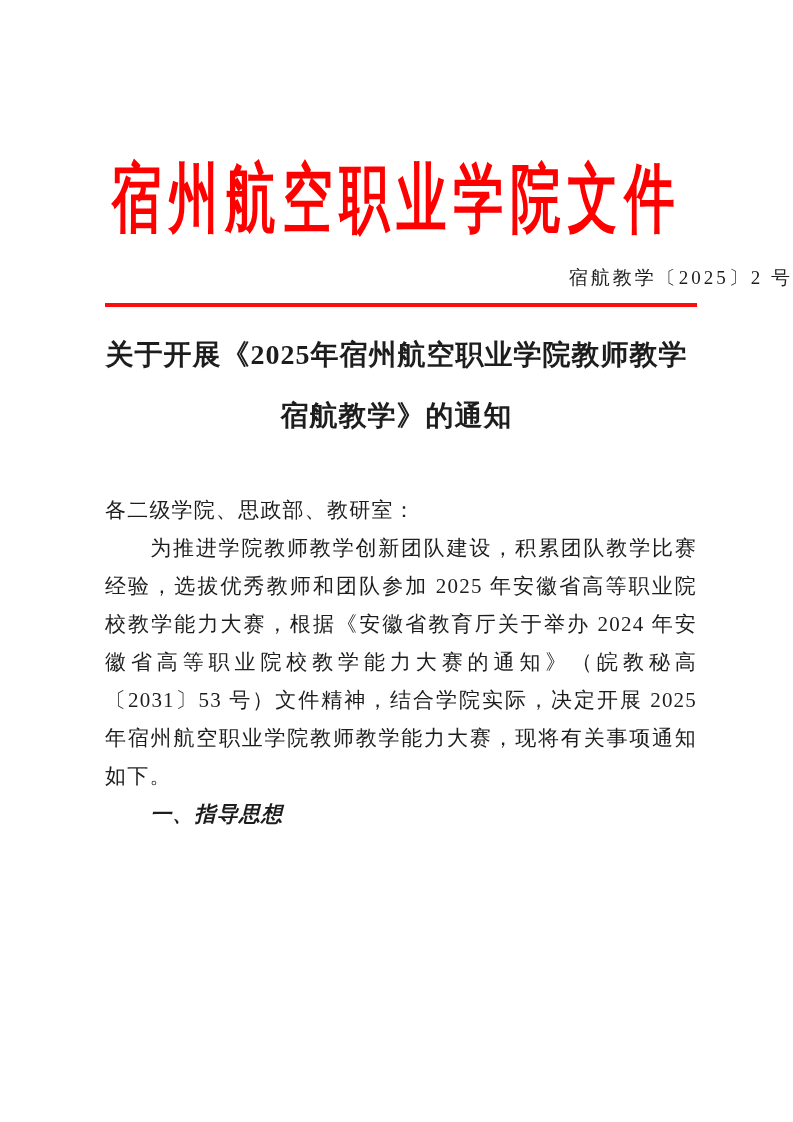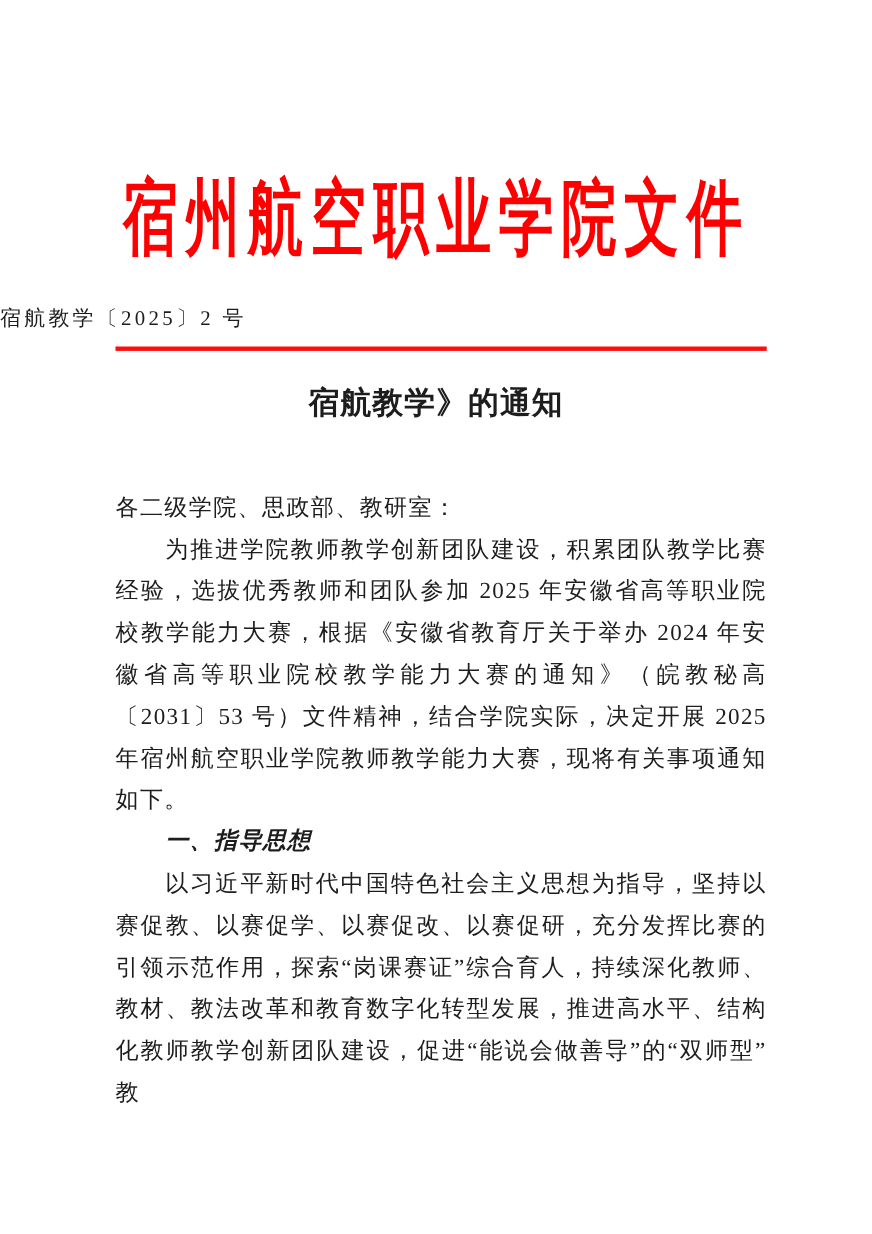--- a/index.html
+++ b/index.html
@@ -27,24 +27,24 @@
     text-align: center;
     font-weight: bold;
     font-size: 50px;
     letter-spacing: 7px;
     color: var(--masthead-red, #fe0000);
     transform: scaleY(1.5);
     transform-origin: center center;
     white-space: nowrap;
   }
   .doc-number {
-    margin-top: 32px;
+    margin-top: 20px;
     height: 24px;
     line-height: 24px;
-    text-align: left;
+    text-align: right;
     font-size: 19px;
     letter-spacing: 3px;
   }
   .red-divider {
     margin: 13px 0 0 105px;
     width: 592px;
     height: 4px;
     background: var(--divider-red, #fb0e0e);
   }
   .doc-title {
@@ -82,23 +82,23 @@
 
 <div class="page">
 
   <div class="masthead">宿州航空职业学院文件</div>
 
   <div class="doc-number">宿航教学〔2025〕2 号</div>
 
   <div class="red-divider"></div>
 
   <div class="doc-title">
+    <div>关于开展《2025年宿州航空职业学院教师教学</div>
     <div>宿航教学》的通知</div>
   </div>
 
   <div class="doc-body">
     <p>各二级学院、思政部、教研室：</p>
     <p class="indent">为推进学院教师教学创新团队建设，积累团队教学比赛经验，选拔优秀教师和团队参加 2025 年安徽省高等职业院校教学能力大赛，根据《安徽省教育厅关于举办 2024 年安徽省高等职业院校教学能力大赛的通知》（皖教秘高〔2031〕53 号）文件精神，结合学院实际，决定开展 2025 年宿州航空职业学院教师教学能力大赛，现将有关事项通知如下。</p>
     <p class="section-heading">一、指导思想</p>
-    <p class="indent">以习近平新时代中国特色社会主义思想为指导，坚持以赛促教、以赛促学、以赛促改、以赛促研，充分发挥比赛的引领示范作用，探索“岗课赛证”综合育人，持续深化教师、教材、教法改革和教育数字化转型发展，推进高水平、结构化教师教学创新团队建设，促进“能说会做善导”的“双师型”教</p>
   </div>
 
 </div>
 
 </body></html>

